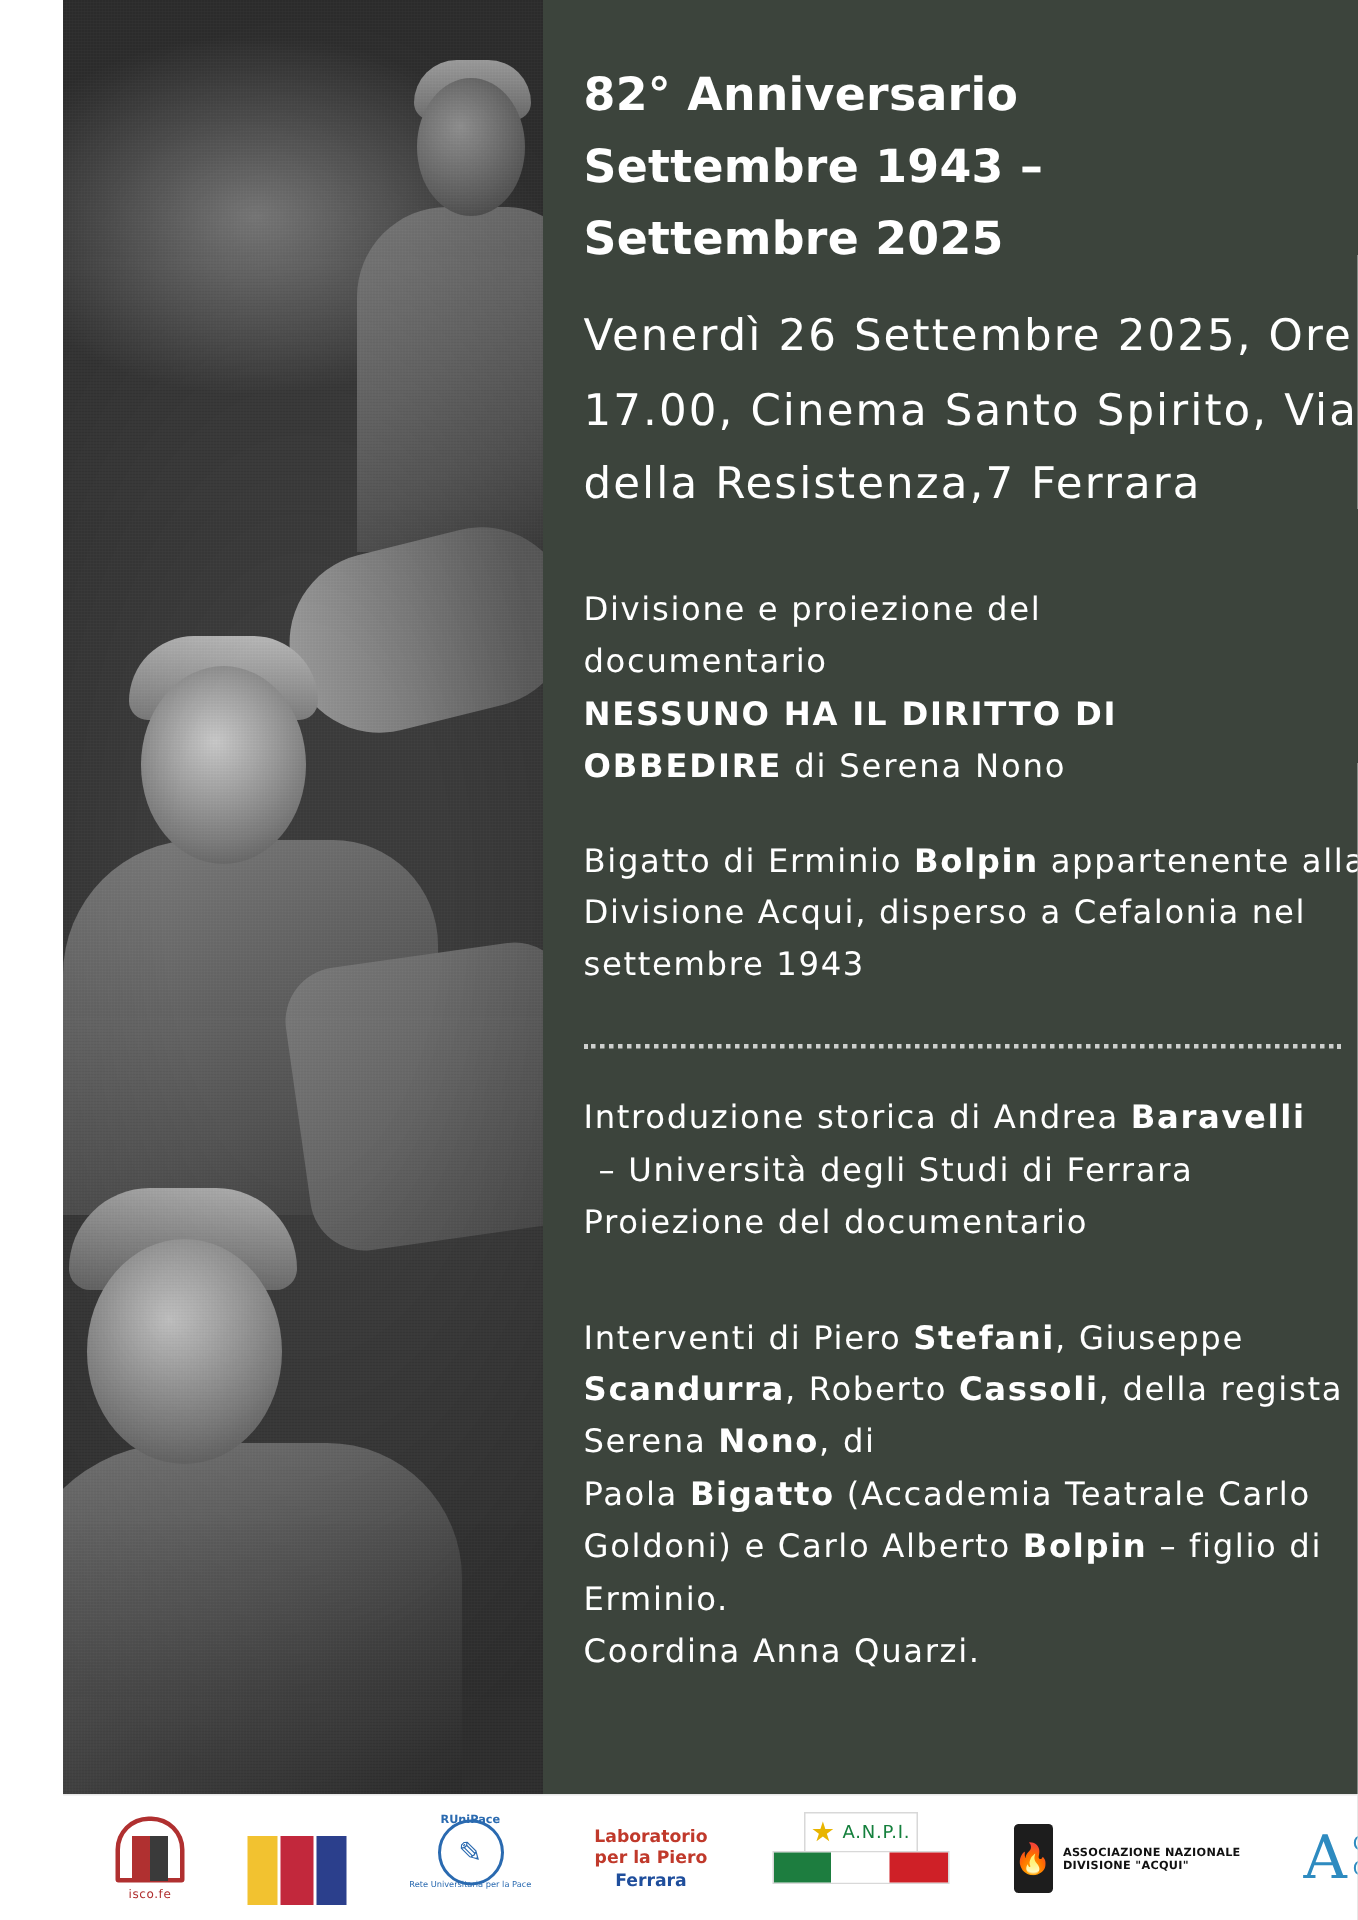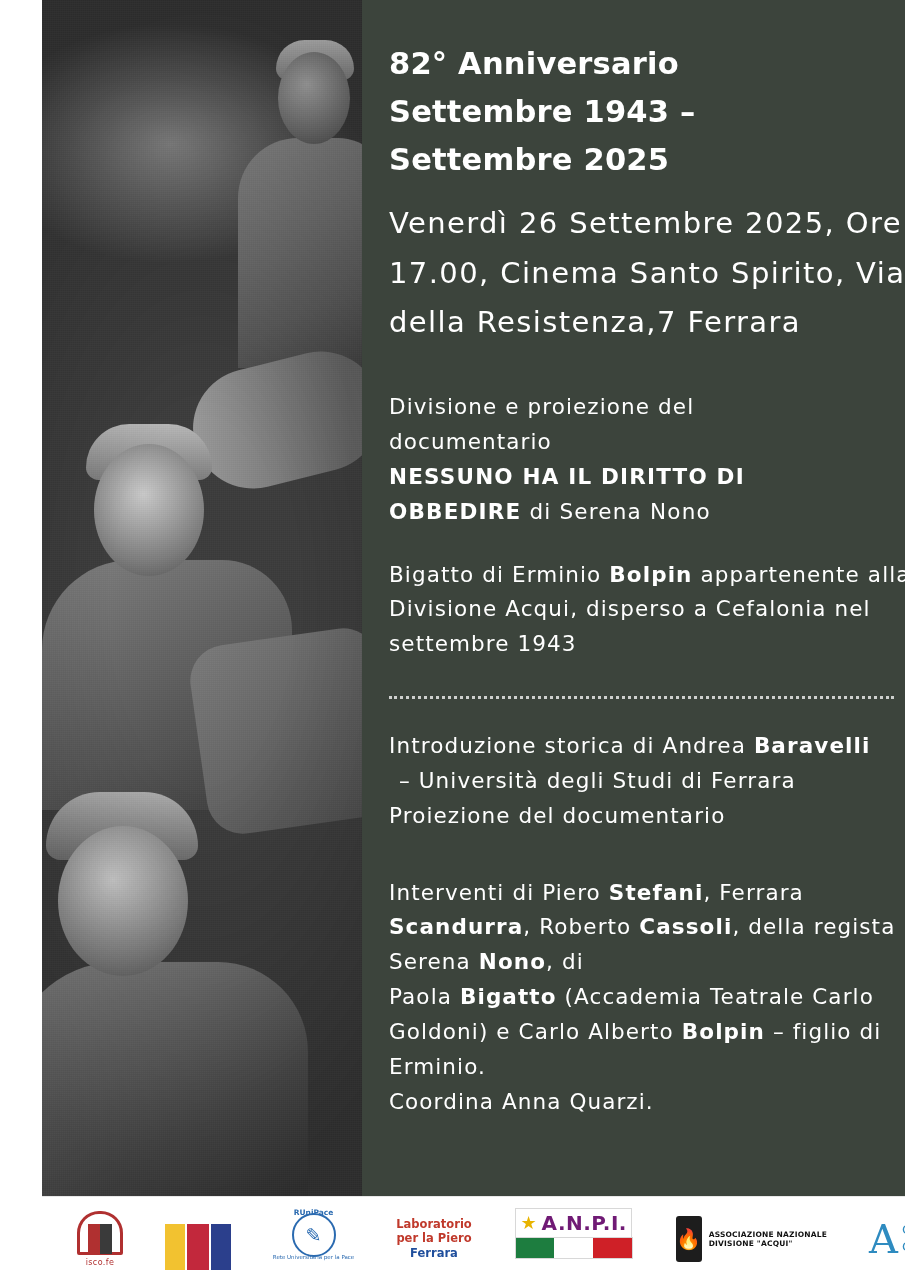--- a/index.html
+++ b/index.html
@@ -159,21 +159,21 @@
   
   .l-lab { flex-direction: column; justify-content: center; }
   .lab-l1 { font-size: 11.5px; color: #c0392b; font-weight: 700; line-height: 1.25; }
   .lab-l2 { font-size: 11.5px; color: #c0392b; font-weight: 700; line-height: 1.25; }
   .lab-l3 { font-size: 11.5px; color: #1f4e9c; font-weight: 700; line-height: 1.25; }
 
   
   .l-anpi { flex-direction: column; width: 120px; }
   .anpi-top { display:flex; align-items:center; gap:5px; background:#ffffff; padding: 2px 4px; border: 1px solid #d8d8d8; border-bottom: none; }
   .anpi-star { color: #e8b400; font-size: 18px; }
-  .anpi-txt { font-size: 20px; font-weight: 700; color: #701a75; letter-spacing: .5px; }
+  .anpi-txt { font-size: 12px; font-weight: 400; color: #15803d; letter-spacing: .5px; }
   .anpi-flag { display: flex; width: 118px; height: 22px; border: 1px solid #d8d8d8; }
   .fl-g { flex: 1; background: #1d7d3f; }
   .fl-w { flex: 1; background: #ffffff; }
   .fl-r { flex: 1; background: #cf2027; }
 
   
   .l-acqui { gap: 7px; }
   .acqui-badge { width: 26px; height: 46px; background: #1d1d1d; border-radius: 3px; display:flex; align-items:center; justify-content:center; }
   .acqui-badge span { color: #e3c045; font-size: 20px; }
   .acqui-l1 { font-size: 7.5px; font-weight: 700; color: #111; letter-spacing: .2px; }
@@ -244,21 +244,21 @@
         <div>
           <span>Introduzione storica di Andrea </span><b>Baravelli</b>
         </div>
         <div class="indent1">– Università degli Studi di Ferrara</div>
         <div>Proiezione del documentario</div>
       </div>
 
       <div class="gap-lg"></div>
 
       <div class="block">
-        <span>Interventi di Piero </span><b>Stefani</b><span>, Ferrara </span><b>Scandurra</b><span>, Roberto </span><b>Cassoli</b><span>, della regista Serena </span><b>Nono</b><span>, di</span>
+        <span>Interventi di Piero </span><b>Stefani</b><span>, Giuseppe </span><b>Scandurra</b><span>, Roberto </span><b>Cassoli</b><span>, della regista Serena </span><b>Nono</b><span>, di</span>
         <div>
           <span>Paola </span><b>Bigatto</b><span> (Accademia Teatrale Carlo Goldoni) e Carlo Alberto </span><b>Bolpin</b><span> – figlio di Erminio.</span>
         </div>
         <div>Coordina Anna Quarzi.</div>
       </div>
 
     </div>
   </div>
 
   <div class="footer">

